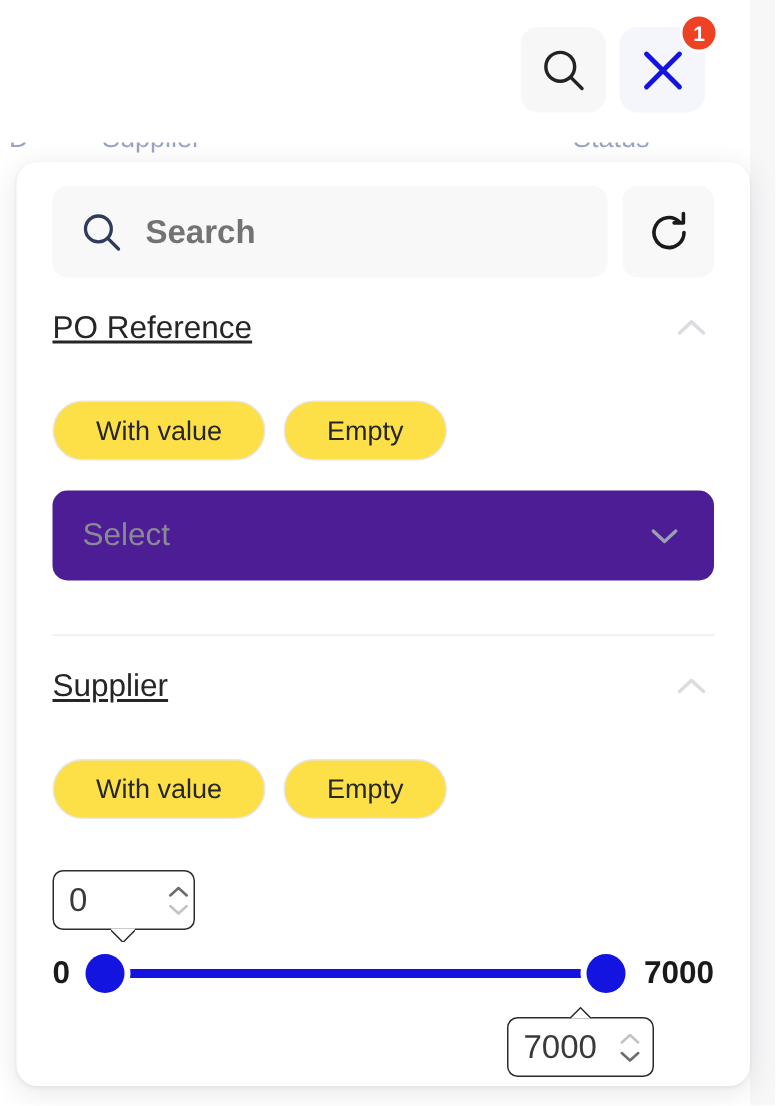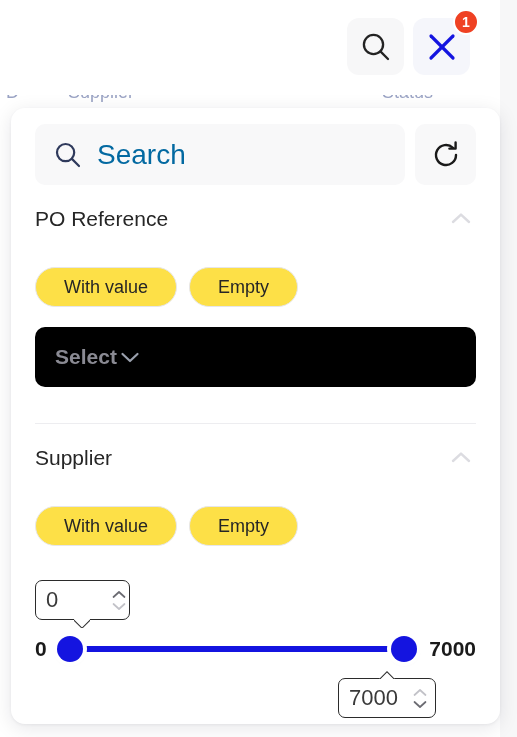--- a/index.html
+++ b/index.html
@@ -130,23 +130,23 @@
     background: #f8f8f9;
     border-radius: 10px;
     display: flex;
     align-items: center;
     padding: 0 18px;
     box-sizing: border-box;
     gap: 14px;
     cursor: text;
   }
   .search-field .ph {
-    font-size: 28px;
-    color: #0369a1;
-    font-weight: 400;
+    font-size: 22px;
+    color: #737373;
+    font-weight: 700;
   }
   .refresh-btn {
     width: 61px;
     height: 61px;
     background: #f8f8f9;
     border-radius: 10px;
     display: flex;
     align-items: center;
     justify-content: center;
     cursor: pointer;
@@ -163,20 +163,21 @@
     display: flex;
     align-items: center;
     justify-content: space-between;
     height: 48px;
     cursor: pointer;
   }
   .group-title {
     font-size: 21px;
     color: #262626;
     font-weight: 400;
+    text-decoration: underline;
   }
   .chevron-toggle {
     width: 30px;
     height: 30px;
     display: flex;
     align-items: center;
     justify-content: center;
     cursor: pointer;
   }
 
@@ -197,28 +198,28 @@
     justify-content: center;
     padding: 0 28px;
     cursor: pointer;
     font-family: "Liberation Sans", sans-serif;
     box-sizing: border-box;
   }
 
   .select-box {
     margin-top: 20px;
     height: 60px;
-    background: #000000;
+    background: #4c1d95;
     border-radius: 10px;
     display: flex;
     align-items: center;
+    justify-content: space-between;
     padding: 0 20px;
     box-sizing: border-box;
     cursor: pointer;
-    font-weight: bold;
   }
   .select-box .sel-text {
     font-size: 21px;
     color: #8a8a93;
   }
 
   .divider {
     height: 1px;
     background: #ededf0;
     margin: 36px 0 0 0;

